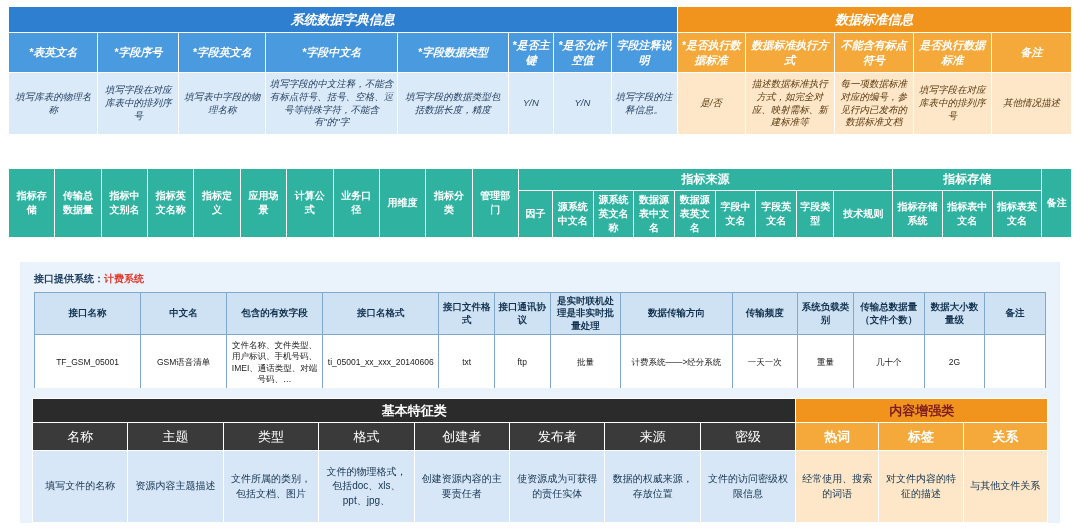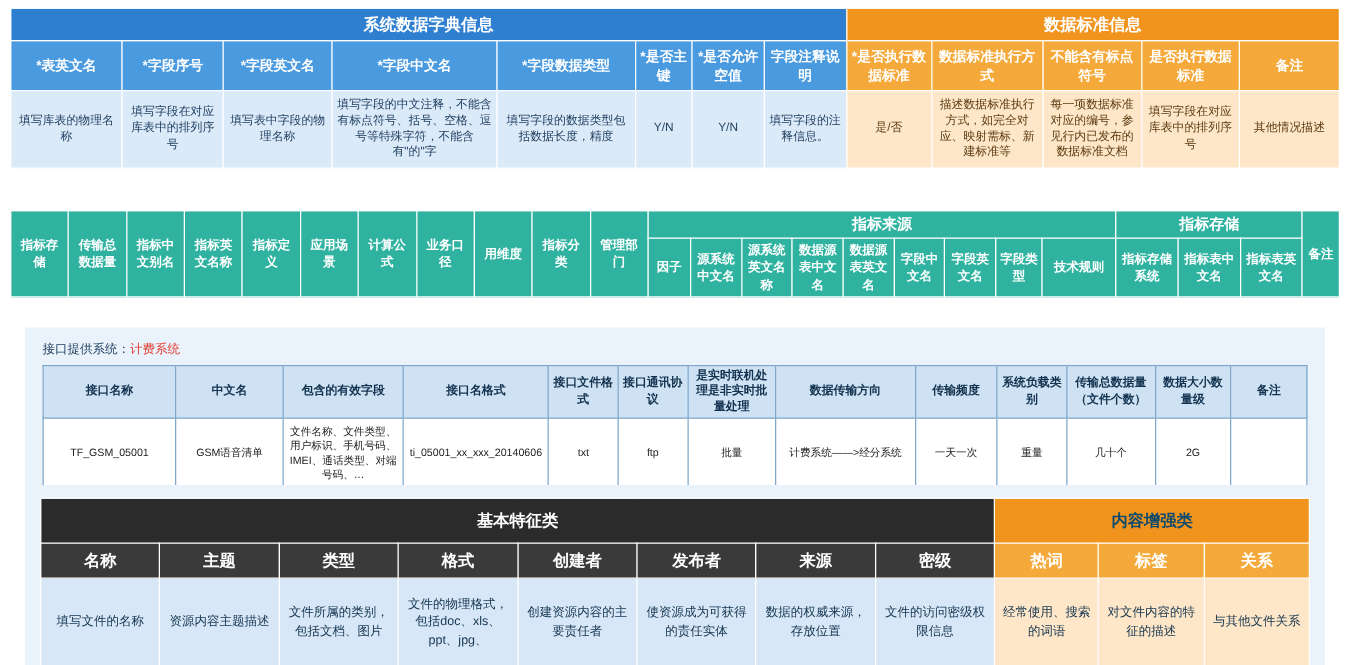--- a/index.html
+++ b/index.html
@@ -9,50 +9,50 @@
     background: #ffffff;
     font-family: "Liberation Sans", sans-serif;
   }
   .page { position: relative; width: 1080px; height: 532px; overflow: hidden; }
 
   table { border-collapse: collapse; table-layout: fixed; }
   td, th { border: 1px solid #ffffff; text-align: center; vertical-align: middle; padding: 2px 3px; }
 
   
   .block1 { position: absolute; left: 8px; top: 6px; width: 1064px; }
-  .block1 table { width: 100%; }
+  .block1 table { width: 100%; font-style: italic; }
   .b1-title-blue { background: #2f7fd1; color: #fff; font-size: 13px; font-weight: bold; height: 26px; }
   .b1-title-orange { background: #f0941e; color: #fff; font-size: 13px; font-weight: bold; height: 26px; }
   .b1-head-blue { background: #4a9ae0; color: #fff; font-size: 11px; font-weight: bold; height: 40px; }
   .b1-head-orange { background: #f5a93a; color: #fff; font-size: 11px; font-weight: bold; height: 40px; }
   .b1-body { background: #dbeaf8; color: #1b3a5c; font-size: 9.5px; height: 62px; line-height: 1.35; }
   .b1-body-o { background: #fde7c8; color: #5c3a10; font-size: 9.5px; height: 62px; line-height: 1.35; }
 
   
   .block2 { position: absolute; left: 8px; top: 168px; width: 1064px; }
   .block2 table { width: 100%; }
   .b2-head { background: #2fb3a0; color: #fff; font-size: 10px; font-weight: bold; }
   .b2-sub { background: #2fb3a0; color: #fff; font-size: 10px; font-weight: bold; }
   .b2-group { background: #2fb3a0; color: #fff; font-size: 12px; font-weight: bold; height: 22px; }
 
   
   .block3 { position: absolute; left: 20px; top: 262px; width: 1040px; background: #eaf3fb; padding: 10px 14px 14px 14px; }
-  .b3-caption { font-size: 10px; font-weight: normal; color: #1b3a5c; margin-bottom: 6px; text-align: left; }
+  .b3-caption { font-size: 10px; font-weight: bold; color: #1b3a5c; margin-bottom: 6px; text-align: left; }
   .b3-caption .red { color: #e03a2f; }
   .block3 table { width: 100%; border-collapse: collapse; }
   .block3 td, .block3 th { border: 1px solid #7fa8cc; }
   .b3-head { background: #cfe2f3; color: #12324f; font-size: 9.5px; font-weight: bold; height: 42px; line-height: 1.3; }
   .b3-cell { background: #ffffff; color: #1b1b1b; font-size: 8.5px; height: 56px; line-height: 1.35; }
 
   
   .block4 { position: absolute; left: 20px; top: 388px; width: 1040px; background: #eaf3fb; padding: 10px 12px 0 12px; }
   .block4 table { width: 100%; }
   .b4-title-dark { background: #2b2b2b; color: #fff; font-size: 13px; font-weight: bold; height: 24px; }
-  .b4-title-orange { background: #f0941e; color: #0c4a6e; font-size: 13px; font-weight: bold; height: 36px; }
-  .b4-head-dark { background: #3a3a3a; color: #fff; font-size: 13px; font-weight: bold; height: 28px; }
+  .b4-title-orange { background: #f0941e; color: #7f1d1d; font-size: 13px; font-weight: bold; height: 24px; }
+  .b4-head-dark { background: #3a3a3a; color: #fff; font-size: 13px; font-weight: normal; height: 28px; }
   .b4-head-orange { background: #f5a93a; color: #fff; font-size: 13px; font-weight: bold; height: 28px; }
   .b4-body { background: #d7e7f7; color: #14344f; font-size: 10px; height: 72px; line-height: 1.45; }
   .b4-body-o { background: #fde7c8; color: #14344f; font-size: 10px; height: 72px; line-height: 1.45; }
 
   
   .watermark {
     position: absolute; left: 470px; top: 258px;
     font-size: 26px; font-weight: bold; color: rgba(150,150,150,0.30);
     letter-spacing: 2px; pointer-events: none;
     font-family: "Liberation Sans", sans-serif;

